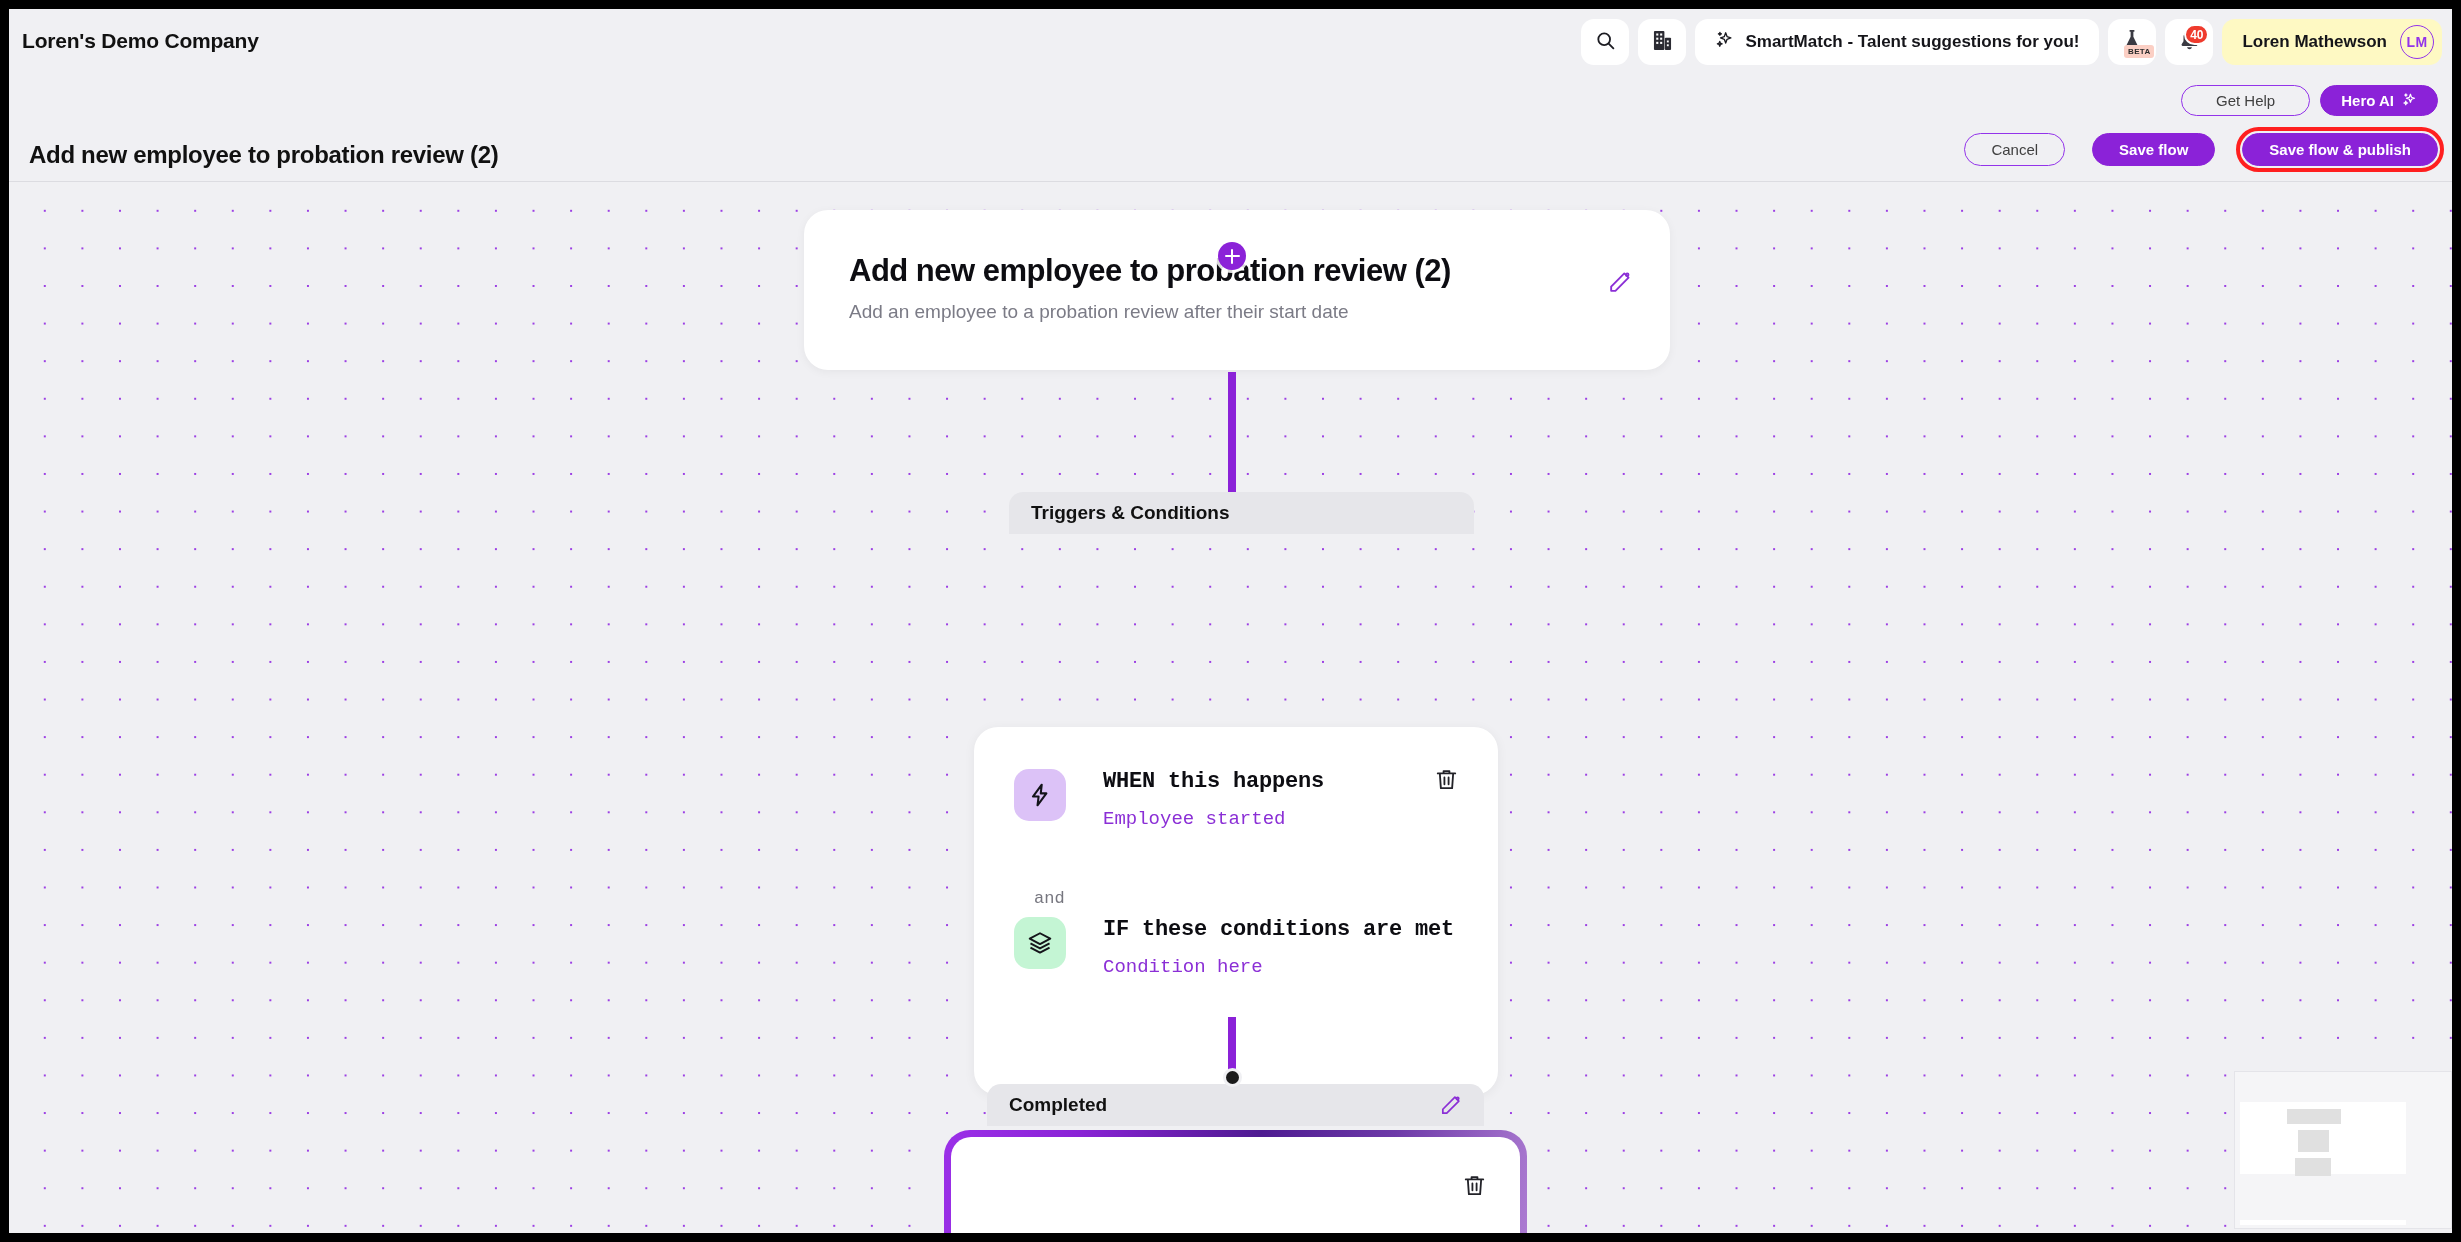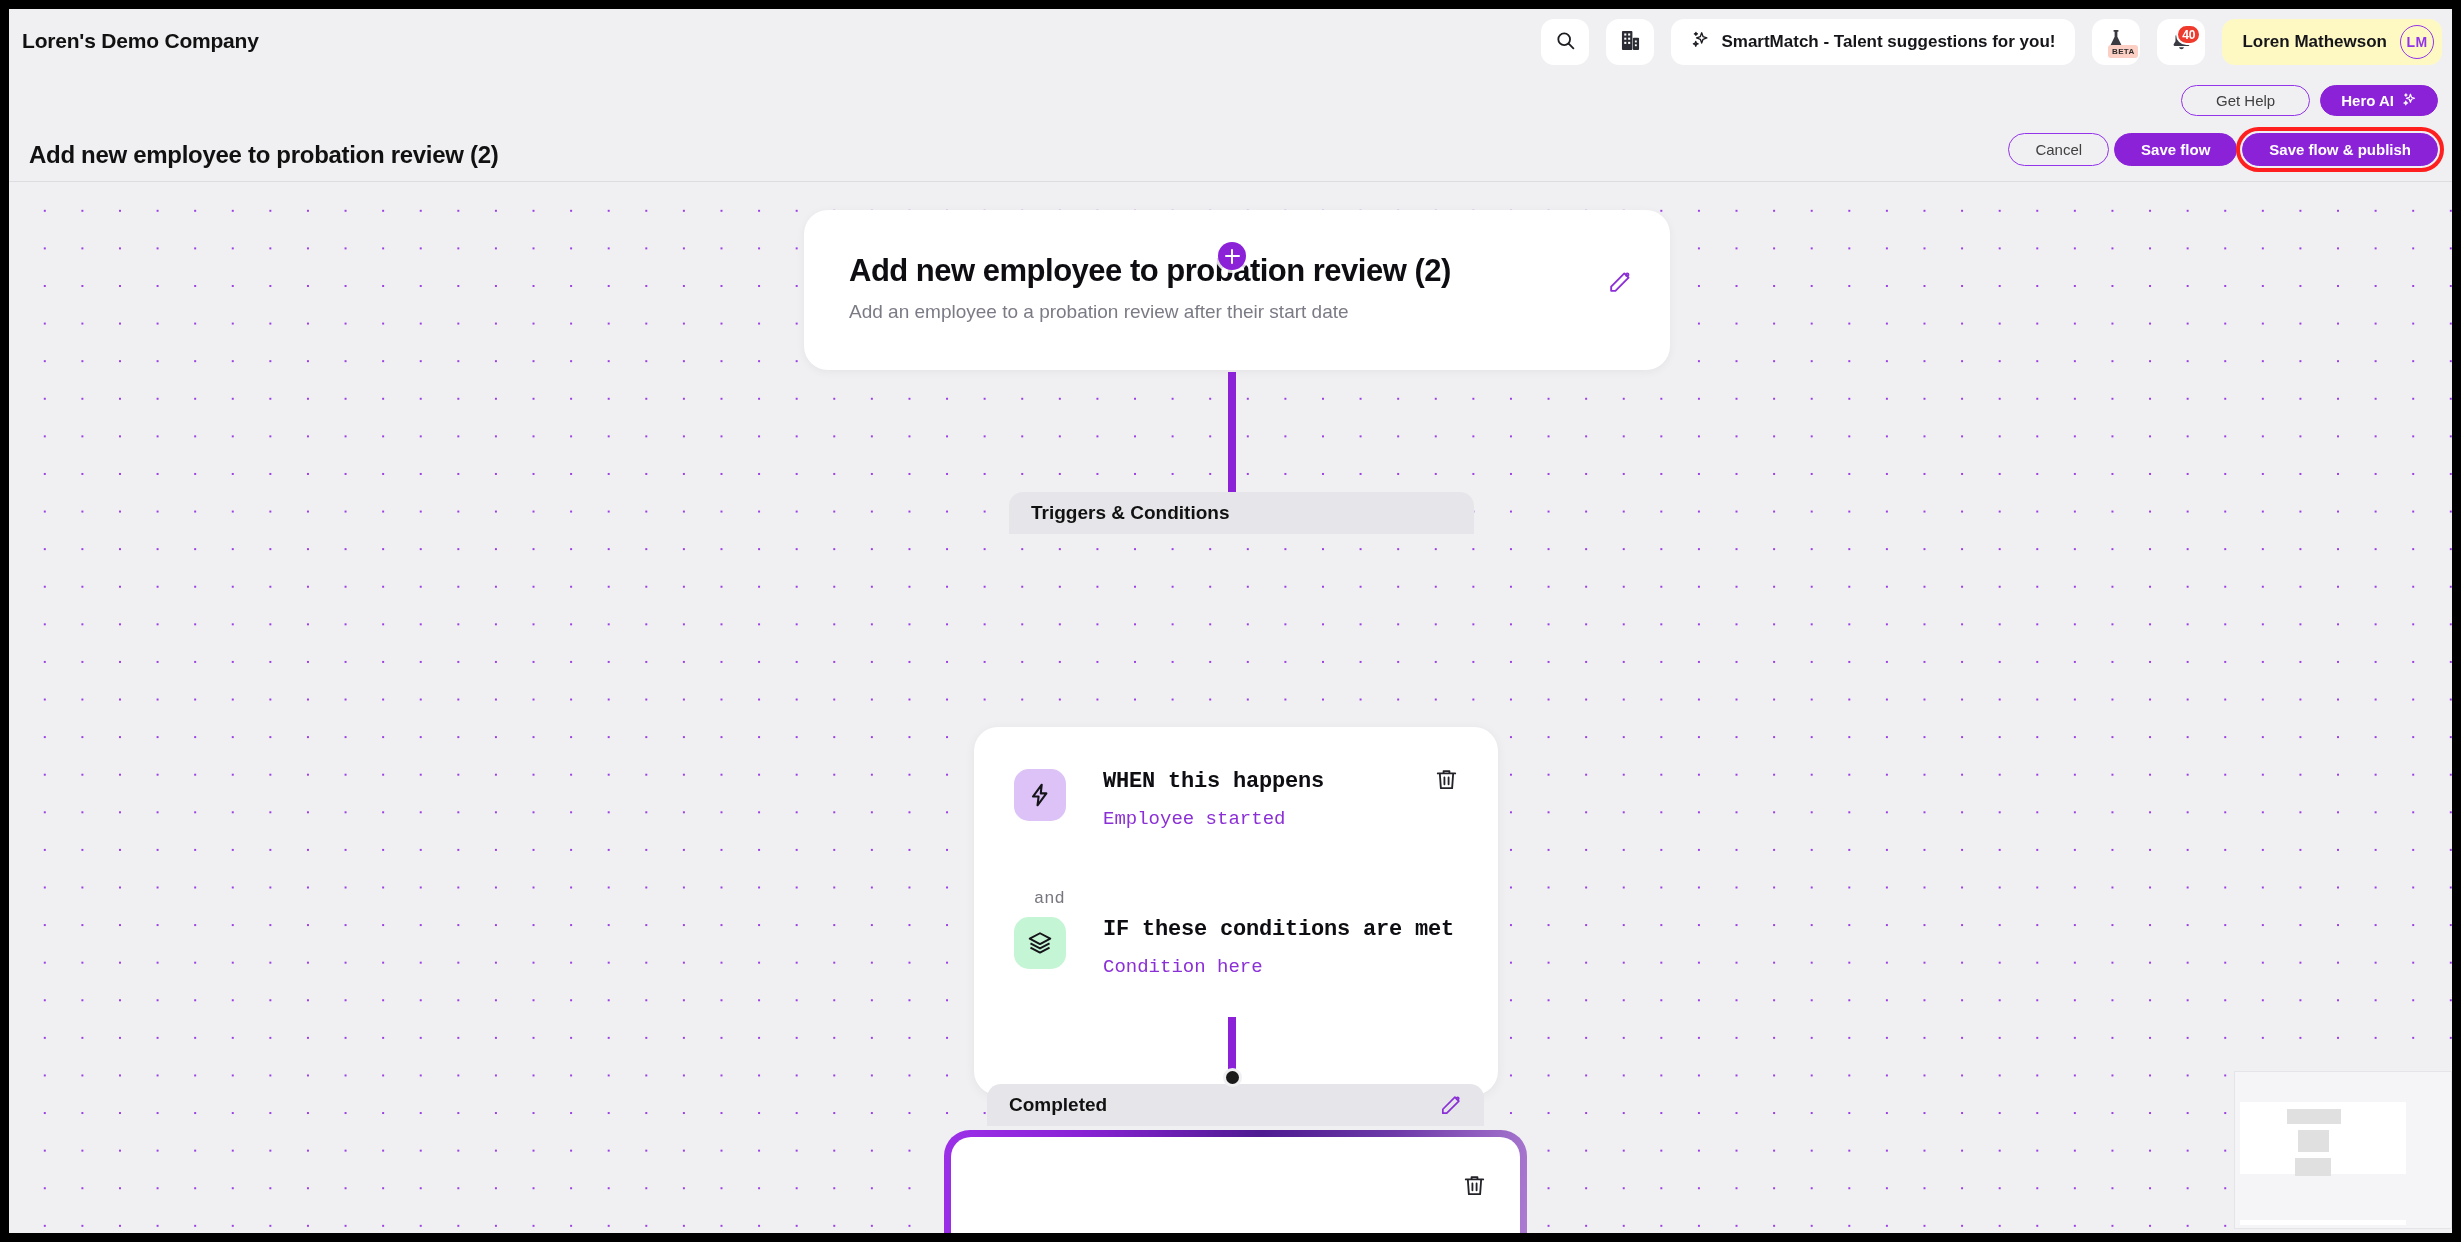--- a/index.html
+++ b/index.html
@@ -23,21 +23,21 @@
     background: #f0f0f3;
     display: flex; align-items: center;
   }
   .company-name {
     position: absolute; left: 13px; top: 20px;
     font-size: 21px; font-weight: bold; color: #111;
     letter-spacing: -0.2px;
   }
   .topbar-right {
     position: absolute; right: 10px; top: 10px;
-    display: flex; align-items: center; gap: 17px;
+    display: flex; align-items: center; gap: 9px;
   }
   .icon-btn {
     width: 48px; height: 46px;
     background: #fff; border-radius: 13px;
     display: flex; align-items: center; justify-content: center;
     position: relative;
     cursor: pointer;
   }
   .pill-btn {
     height: 46px; background: #fff; border-radius: 13px;
@@ -72,21 +72,21 @@
     padding: 2px 4px; border-radius: 3px;
   }
 
   
   .actionbar-top {
     position: absolute; right: 14px; top: 76px;
     display: flex; align-items: center; gap: 10px;
   }
   .actionbar-bottom {
     position: absolute; right: 14px; top: 124px;
-    display: flex; align-items: center; gap: 5px;
+    display: flex; align-items: center; gap: 27px;
   }
   .btn {
     border-radius: 999px; cursor: pointer;
     display: flex; align-items: center; justify-content: center; gap: 8px;
     font-weight: bold; white-space: nowrap;
   }
   .btn-outline {
     background: transparent; border: 1.4px solid #9333ea; color: #404040;
   }
   .btn-solid {

